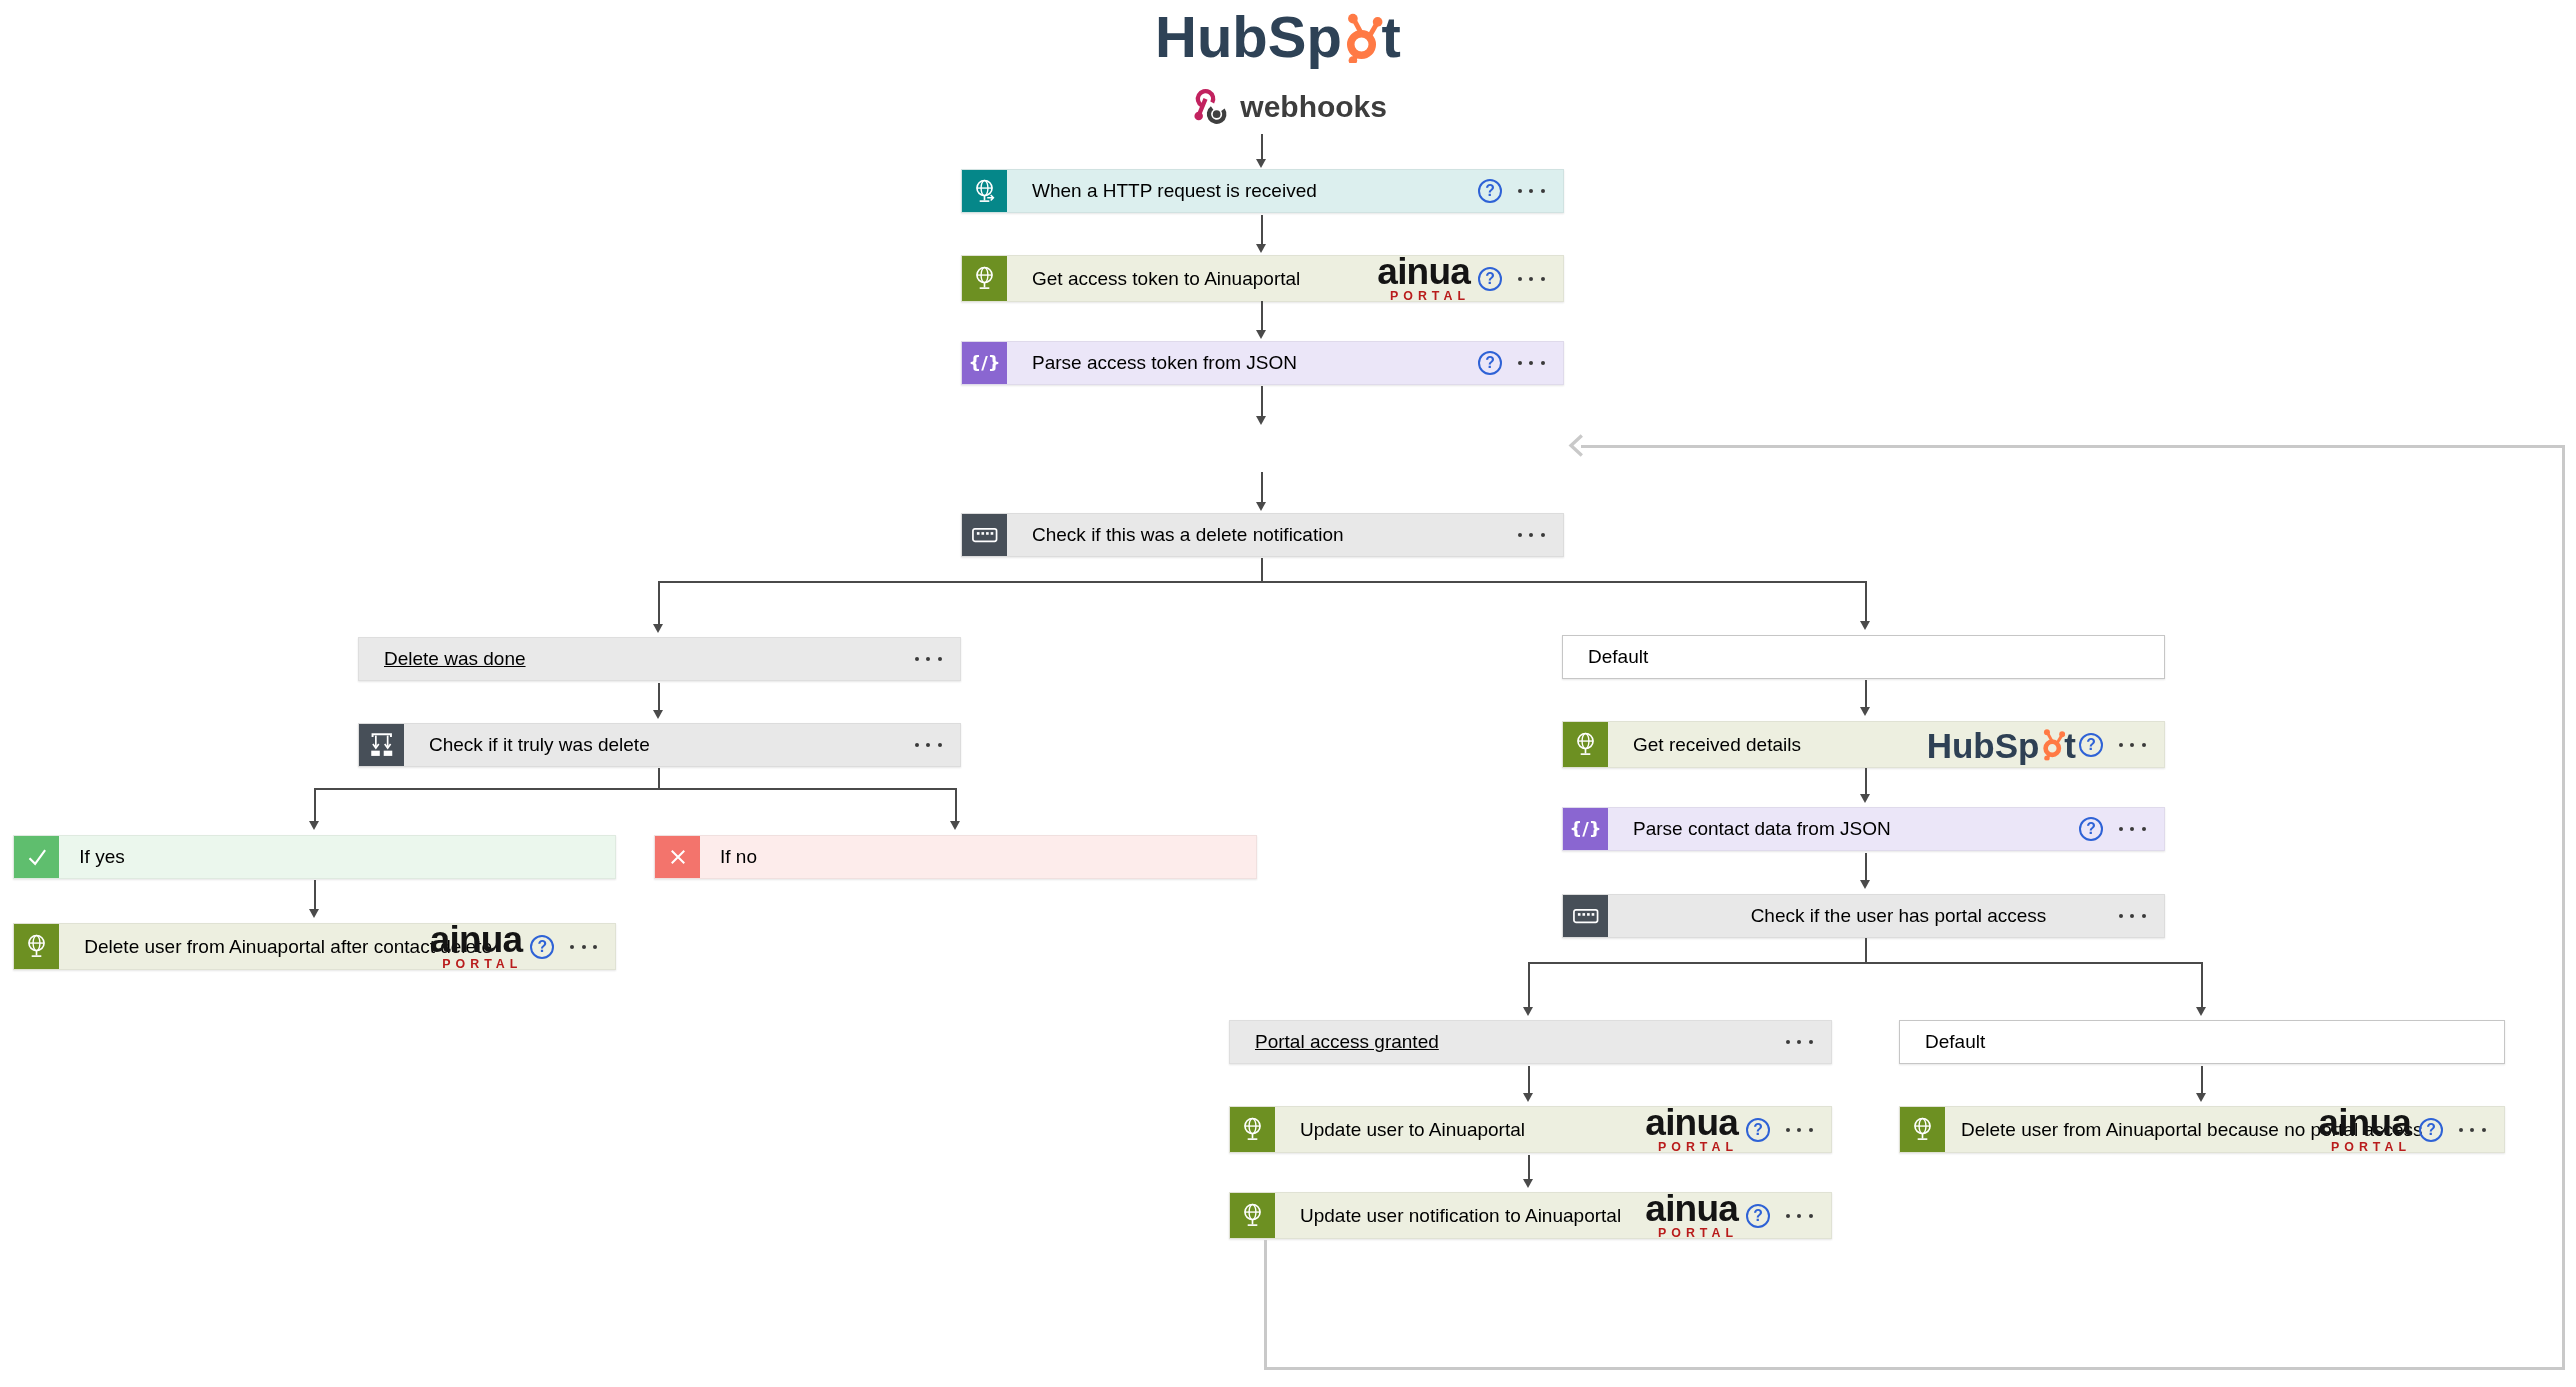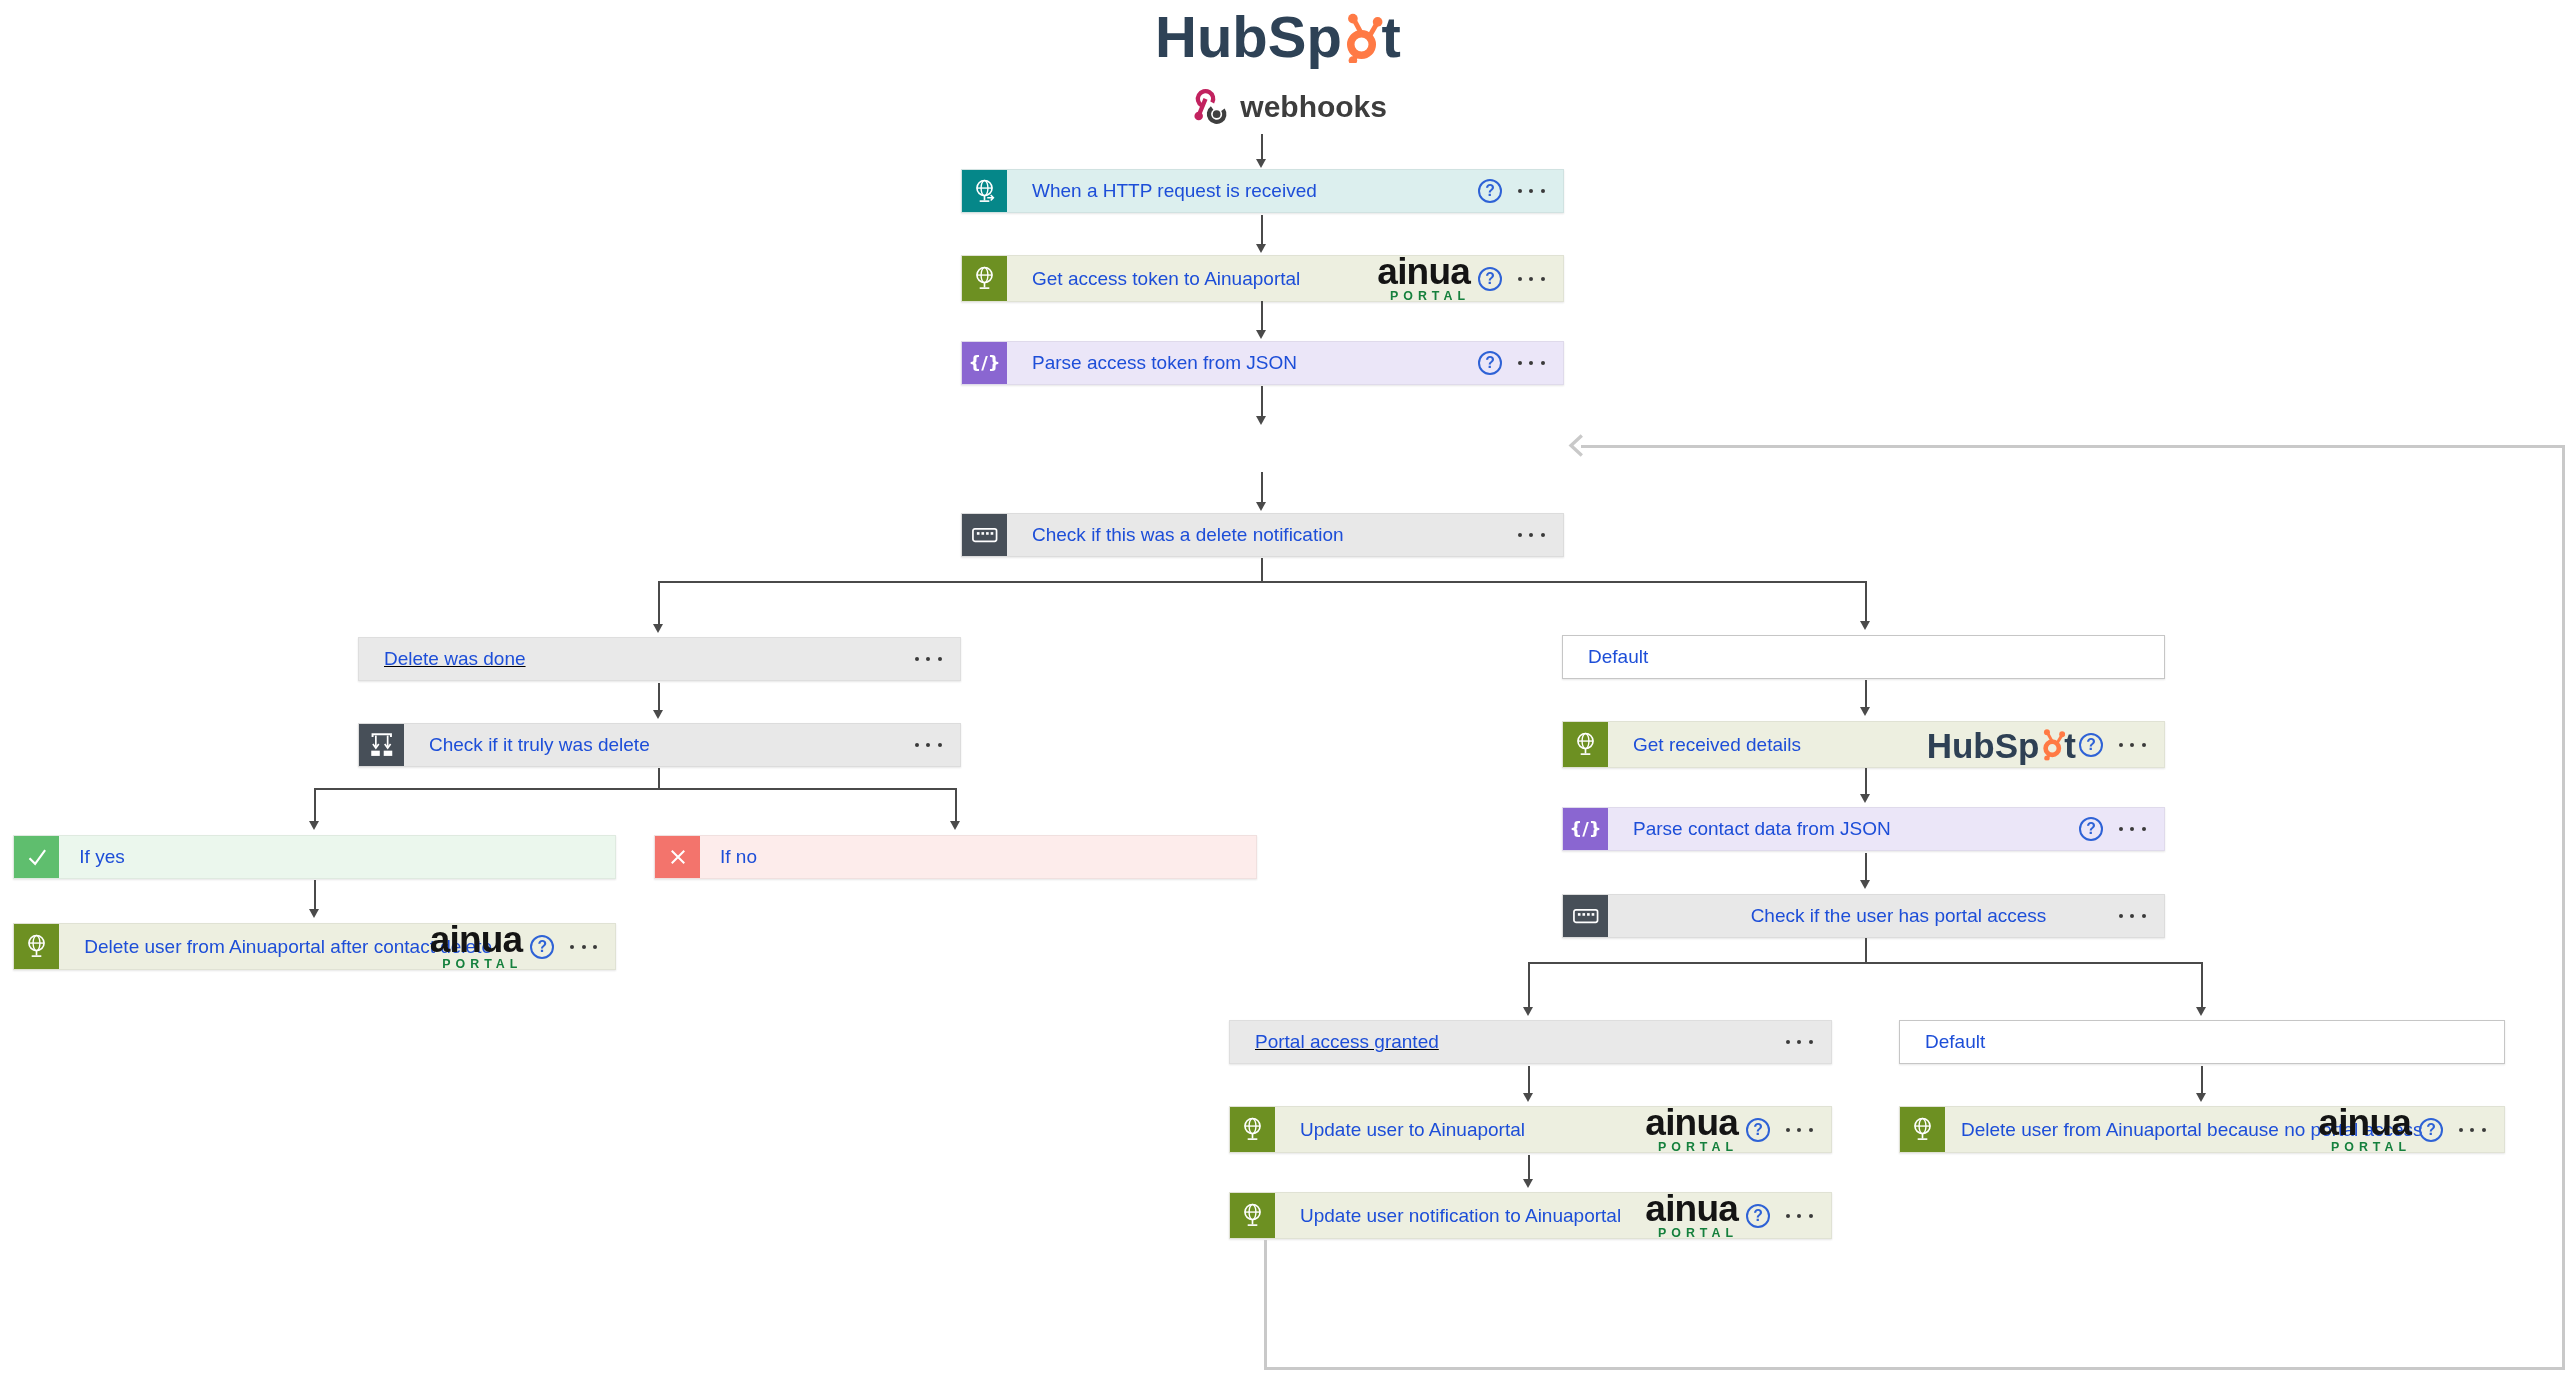--- a/index.html
+++ b/index.html
@@ -2,21 +2,21 @@
 <html style="font-size:13.3px"><head>
 <meta charset="utf-8">
 <style>
   html,body{margin:0;padding:0;background:#ffffff;}
   #canvas{position:relative;width:2576px;height:1387px;background:#ffffff;overflow:hidden;
           font-family:"Liberation Sans","DejaVu Sans",sans-serif;}
 
   
   .node{position:absolute;height:44px;background:#eeeeee;display:flex;align-items:center;
         box-shadow:0 0.8px 1.7px rgba(0,0,0,.10);border:0.8px solid rgba(0,0,0,.05);box-sizing:border-box;}
-  .node .ntitle{margin-left:70px;font-size:19px;color:#1d4ed8;white-space:nowrap;}
+  .node .ntitle{margin-left:70px;font-size:19px;color:#000000;white-space:nowrap;}
   .nicon{position:absolute;left:0;top:0;bottom:0;width:45px;display:flex;align-items:center;justify-content:center;}
   .nicon svg{display:block;}
 
   .teal   {background:#dcefee;} .teal   .nicon{background:#058789;}
   .olive  {background:#edefe0;} .olive  .nicon{background:#6d9022;}
   .purple {background:#ebe6f8;} .purple .nicon{background:#8a66d1;}
   .blue   {background:#e9ebf1;} .blue   .nicon{background:#4b699b;}
   .darksw {background:#e8e8e8;} .darksw .nicon{background:#474f58;}
   .yes    {background:#ebf7ed;} .yes    .nicon{background:#5fbe6e;}
   .no     {background:#fdeceb;} .no     .nicon{background:#f3746c;}
@@ -32,21 +32,21 @@
   .help{position:absolute;right:61px;top:50%;transform:translateY(-50%);width:24px;height:24px;
         border:2.1px solid #2e62d6;border-radius:50%;color:#2e62d6;font-size:15.8px;font-weight:bold;
         display:flex;align-items:center;justify-content:center;box-sizing:border-box;cursor:pointer;}
   
   .menu{position:absolute;right:18px;top:50%;transform:translateY(-50%);display:flex;gap:7.5px;cursor:pointer;}
   .menu i{width:4.1px;height:4.1px;border-radius:50%;background:#3a3a3a;}
 
   
   .bainua{position:absolute;right:93px;top:50%;transform:translateY(-52%);text-align:right;line-height:1;}
   .bainua .w{font-size:37px;font-weight:800;letter-spacing:-0.8px;color:#141414;}
-  .bainua .s{display:block;font-size:12.4px;font-weight:700;letter-spacing:5px;color:#15803d;margin-top:0.8px;}
+  .bainua .s{display:block;font-size:12.4px;font-weight:700;letter-spacing:5px;color:#b91c1c;margin-top:0.8px;}
   .bhs{position:absolute;right:88px;top:50%;transform:translateY(-50%);display:flex;align-items:flex-end;
        font-weight:700;color:#2e4054;font-size:35px;line-height:1;}
   .bhs svg{margin:0 -0.8px 1.7px -0.8px;}
 
   
   .hslogo{position:absolute;display:flex;align-items:flex-end;font-weight:700;color:#2e4256;font-size:58px;line-height:1;}
   .hslogo svg{margin:0 -1.7px 3.3px -1.7px;}
   .whlogo{position:absolute;display:flex;align-items:center;gap:8.3px;}
   .whlogo .wt{font-size:30px;font-weight:700;color:#3d3d3d;}
 

